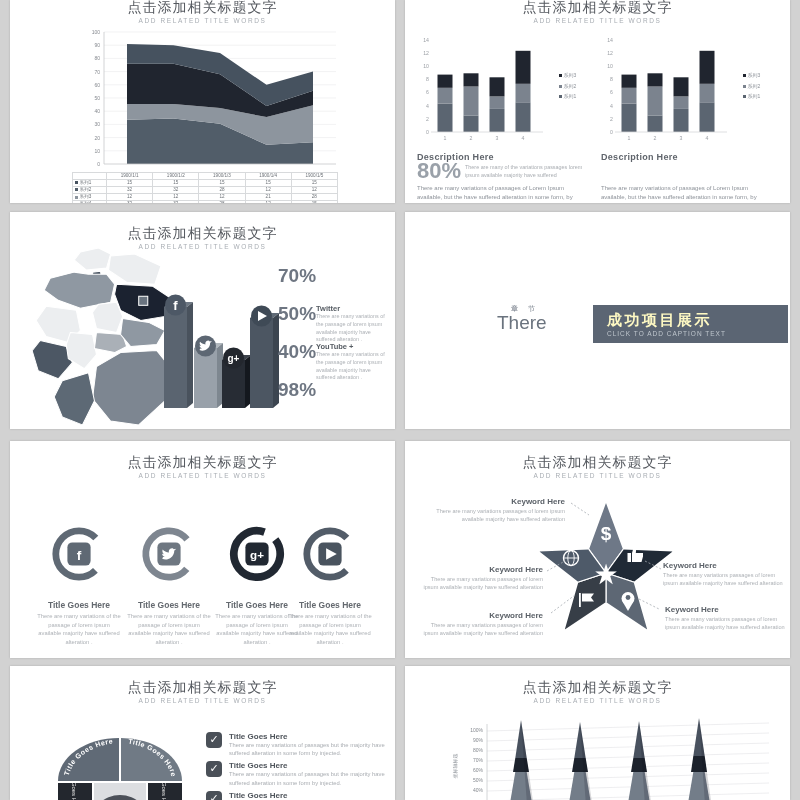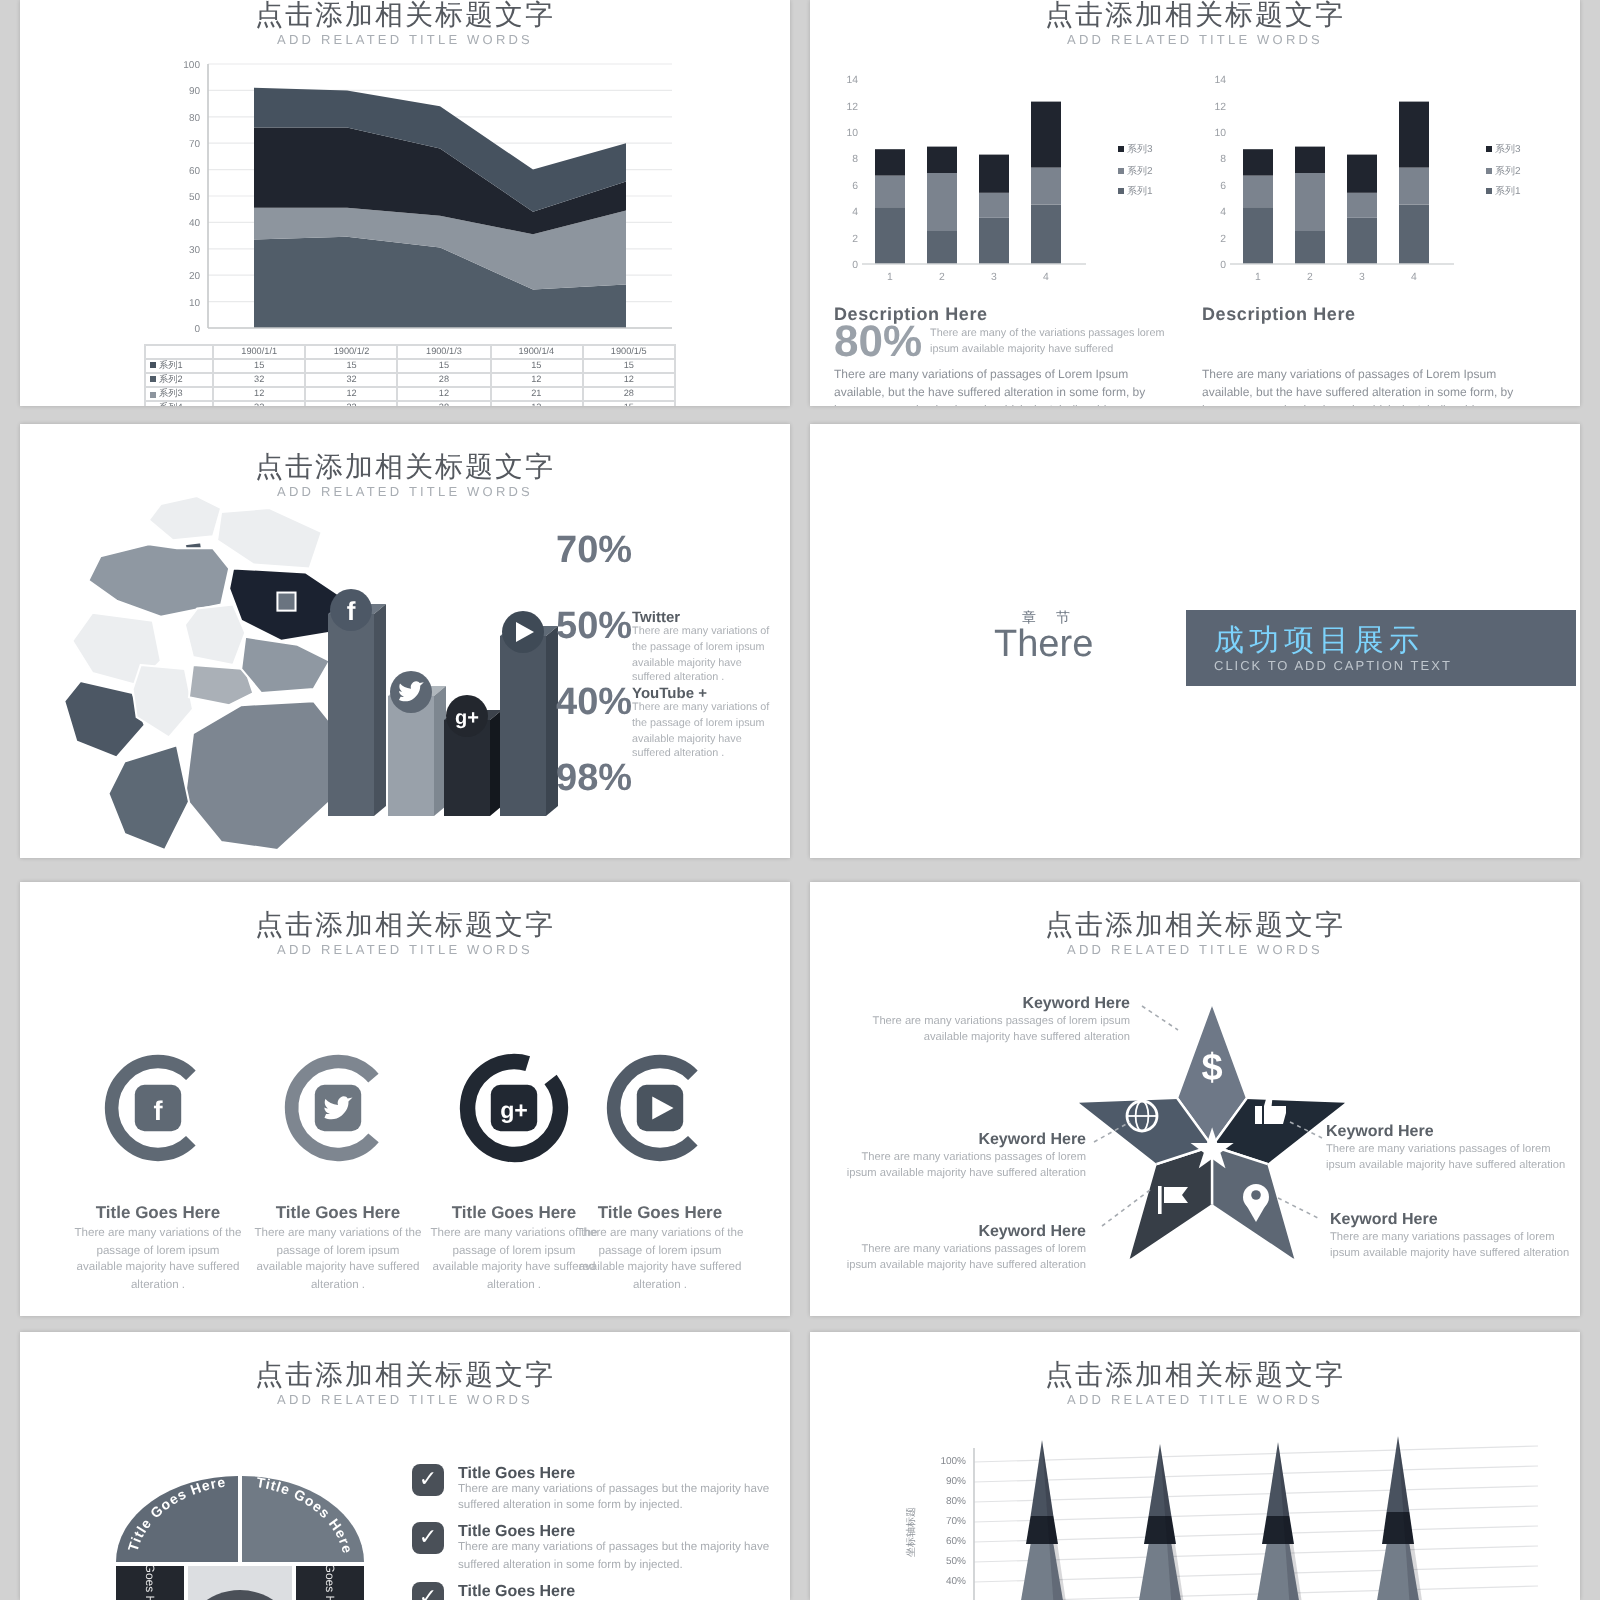--- a/index.html
+++ b/index.html
@@ -28,21 +28,21 @@
   
   .mi { position:absolute; left:268px; width:112px; display:flex; }
   .mi-pct { font-size:19px; font-weight:bold; color:#6e7682; width:42px; line-height:1; }
   .mi-label { font-size:7.5px; font-weight:bold; color:#565c63; }
   .mi-text { font-size:5.4px; color:#adb1b6; line-height:1.45; }
   
   .sec-lbl { font-size:7px; letter-spacing:4px; color:#6b7480; text-align:right; }
   .part-w { font-size:19px; color:#6a737e; text-align:right; line-height:1.1; }
   .part-n { font-size:54px; color:#616c78; line-height:1; letter-spacing:-2px; }
   .banner { background:#5b6573; }
-  .banner-t { font-size:15px; color:#7dd3fc; font-weight:normal; letter-spacing:2.5px; }
+  .banner-t { font-size:15px; color:#fef9c3; font-weight:bold; letter-spacing:2.5px; }
   .banner-s { font-size:6.5px; color:#bfc6cd; letter-spacing:1px; }
   
   .soc { position:absolute; top:84px; width:96px; text-align:center; }
   .soc-t { font-size:8.5px; font-weight:bold; color:#64696f; margin-top:13px; }
   .soc-x { font-size:5.8px; color:#adb1b6; line-height:1.5; margin-top:2px; padding:0 6px; }
   
   .kw { position:absolute; }
   .kw-t { font-size:8px; font-weight:bold; color:#5b6168; }
   .kw-x { font-size:5.6px; color:#acb0b5; line-height:1.45; margin-top:1px; }
   .ra { text-align:right; } .la { text-align:left; }

